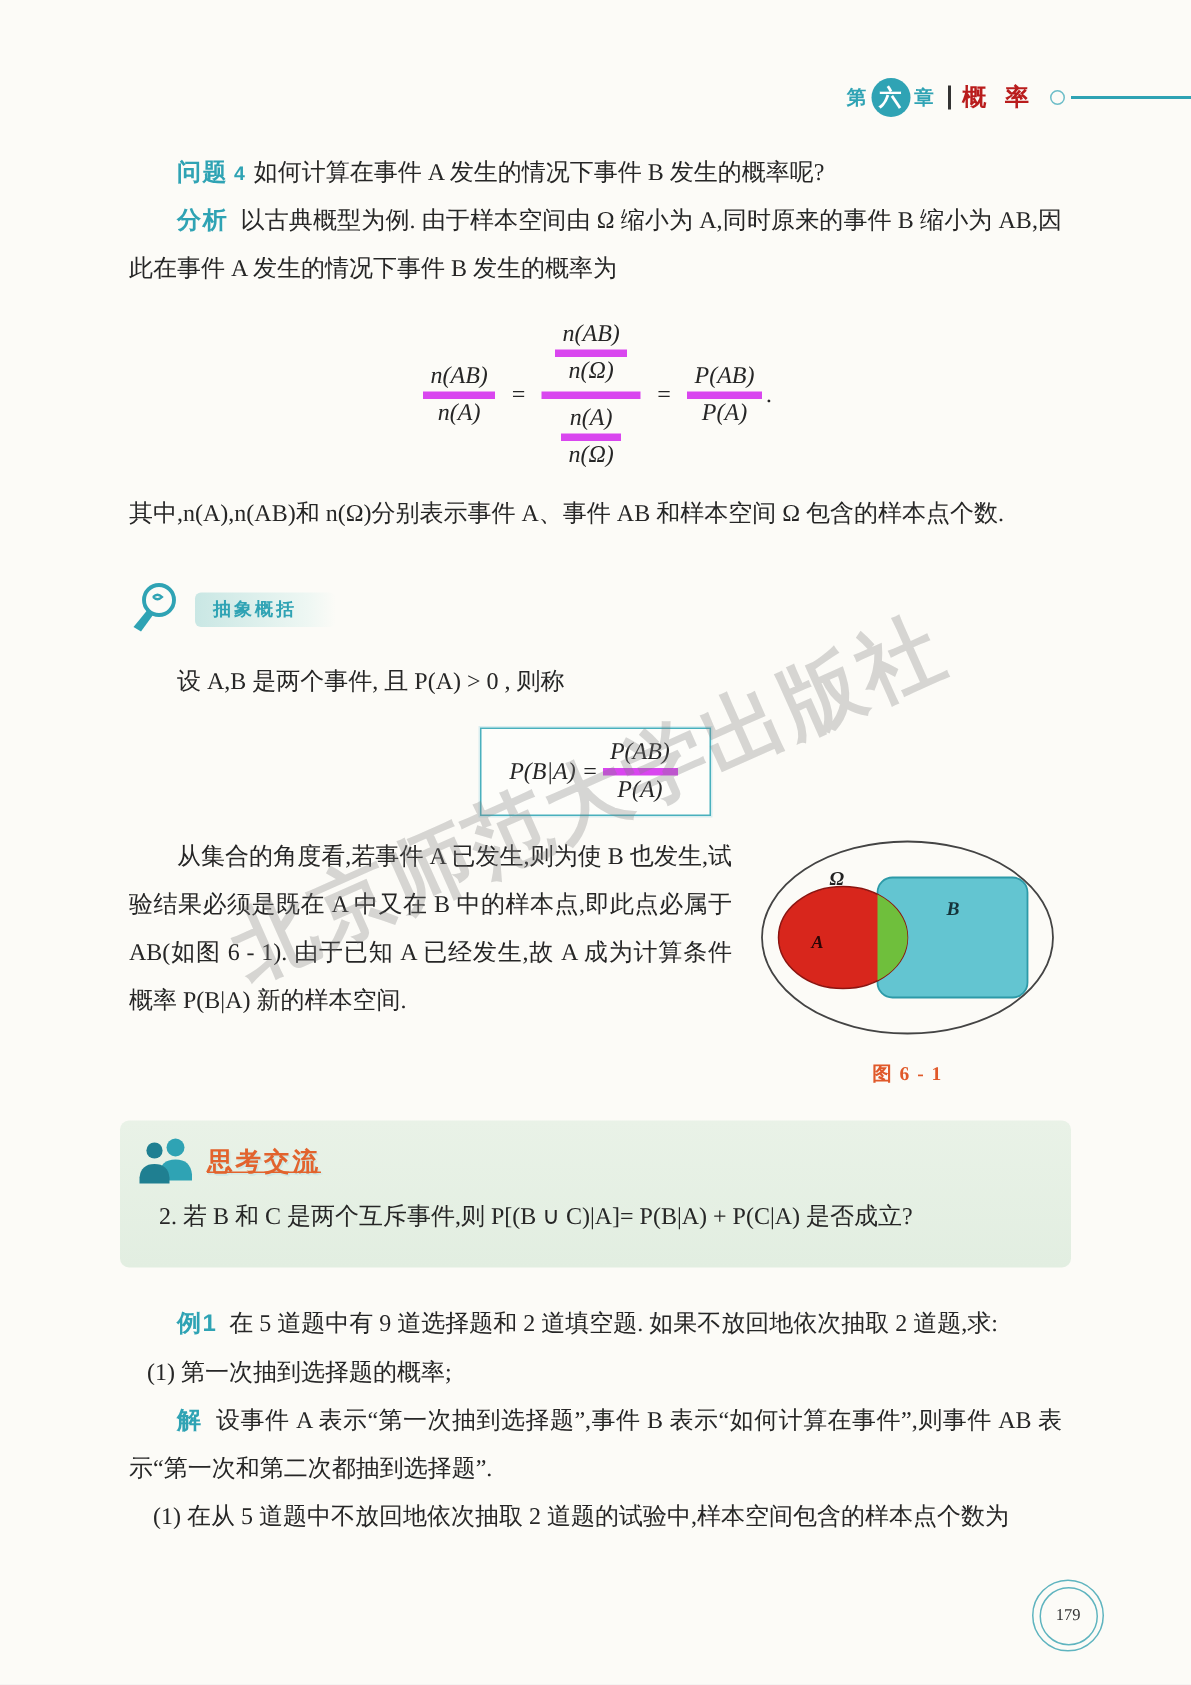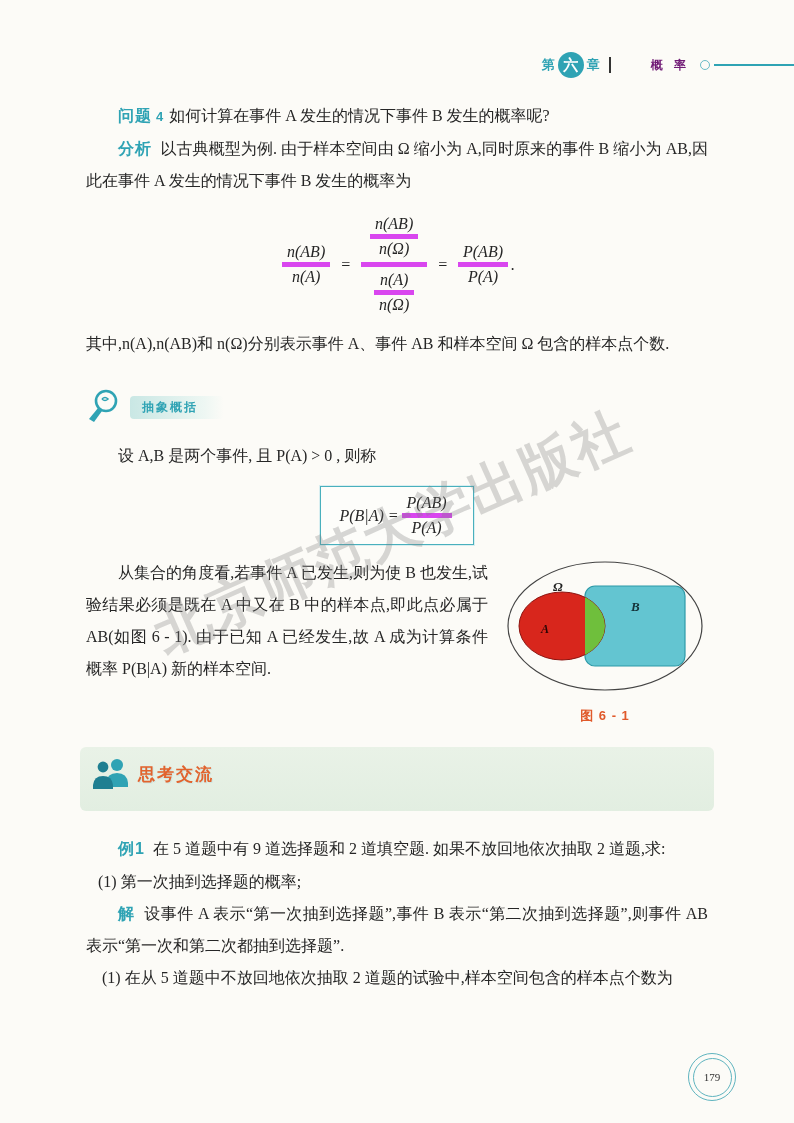--- a/index.html
+++ b/index.html
@@ -7,21 +7,21 @@
   .page{position:relative;width:794px;height:1123px;background:#fcfbf7;overflow:hidden;
         font-family:"Liberation Serif",serif;color:#262626;font-size:16px;}
 
   
   .header{position:absolute;top:52px;left:0;right:0;display:flex;align-items:center;
           justify-content:flex-end;font-family:"Liberation Sans",sans-serif;}
   .ch-pre,.ch-suf{color:#2fa3b4;font-size:13px;font-weight:bold;margin:0 3px;}
   .ch-circle{display:inline-flex;width:26px;height:26px;border-radius:50%;background:#2fa3b4;
              color:#fff;font-size:15px;font-weight:bold;align-items:center;justify-content:center;}
   .ch-div{width:2px;height:16px;background:#333;margin:0 8px 0 6px;}
-  .ch-title{color:#701a75;font-size:12px;font-weight:bold;letter-spacing:4px;margin-left:32px;}
+  .ch-title{color:#b91c1c;font-size:16px;font-weight:bold;letter-spacing:4px;}
   .ch-flourish{width:8px;height:8px;border:1px solid #2fa3b4;border-radius:50%;margin-left:10px;opacity:.7;}
   .ch-line{width:80px;height:2px;background:#2fa3b4;margin-left:4px;}
 
   
   .content{position:absolute;left:86px;top:100px;width:622px;}
   .para{margin:0;line-height:32px;text-align:justify;}
   .indent{text-indent:2em;}
   .indent1{text-indent:1em;}
   .lbl{font-family:"Liberation Sans",sans-serif;font-weight:bold;color:#2fa3b4;letter-spacing:1px;}
   .badge{font-family:"Liberation Sans",sans-serif;font-weight:bold;color:#2fa3b4;font-size:13px;margin:0 6px 0 4px;}
@@ -45,29 +45,29 @@
 
   
   .sec-abstract{display:flex;align-items:center;margin:26px 0 12px -4px;}
   .sec-abstract .title{font-family:"Liberation Sans",sans-serif;font-weight:bold;color:#2fa3b4;
       font-size:12px;letter-spacing:2px;padding:3px 26px 3px 12px;border-radius:4px;
       background:linear-gradient(90deg,#c9e7e4 0%,#eef7f3 80%,rgba(238,247,243,0) 100%);}
   .icon-bulb{margin-right:6px;}
 
   
   .figwrap{float:right;width:206px;margin:2px 0 4px 14px;text-align:center;}
-  .figcaption{color:#e0592a;font-family:Liberation Sans, sans-serif;font-size:13px;
+  .figcaption{color:#e0592a;font-family:Liberation Serif, serif;font-size:13px;
               font-weight:bold;margin-top:6px;letter-spacing:1px;}
 
   
   .sec-think{background:linear-gradient(180deg,#e9f2e7 0%,#e2eee1 100%);border-radius:6px;
              margin:18px -6px 0 -6px;padding:10px 14px 16px 10px;}
   .think-head{display:flex;align-items:center;margin-bottom:4px;}
   .think-title{font-family:"Liberation Sans",sans-serif;font-weight:bold;font-size:17px;
-               color:#e2632d;letter-spacing:2px;margin-left:6px;text-shadow:1px 1px 0 #cfe8e4;}
+               color:#e2632d;letter-spacing:2px;margin-left:6px;text-shadow:1px 1px 0 #cfe8e4;text-decoration:underline;}
   .think-item{line-height:34px;text-indent:1em;margin:0;}
 
   
   .example{margin-top:22px;}
   .ex-q{line-height:33px;margin:0;text-indent:.75em;}
 
   
   .watermark{position:absolute;left:158px;top:600px;font-size:55px;font-weight:bold;
              font-family:"Liberation Sans",sans-serif;color:rgba(125,125,125,0.30);
              letter-spacing:2px;white-space:nowrap;transform:rotate(-24deg);
@@ -176,26 +176,27 @@
     <div class="sec-think">
       <div class="think-head">
         <svg width="42" height="34" viewBox="0 0 42 34">
           <circle cx="27" cy="8" r="6" fill="#2fa3b4"></circle>
           <path d="M16 26 q1 -10 11 -10 q10 0 11 10 l0 4 l-22 0 Z" fill="#2fa3b4"></path>
           <circle cx="13" cy="10" r="5.4" fill="#1f7f91"></circle>
           <path d="M3 28 q1 -9 10 -9 q9 0 10 9 l0 4 l-20 0 Z" fill="#1f7f91"></path>
         </svg>
         <span class="think-title">思考交流</span>
       </div>
+      <p class="para think-item">2. 若 B 和 C 是两个互斥事件,则 P[(B ∪ C)|A]= P(B|A) + P(C|A) 是否成立?</p>
     </div>
 
     <div class="example">
       <p class="para indent"><span class="lbl">例1</span>&nbsp;&nbsp;<span>在 5 道题中有 9 道选择题和 2 道填空题. 如果不放回地依次抽取 2 道题,求:</span></p>
       <p class="para ex-q">(1) 第一次抽到选择题的概率;</p>
-      <p class="para indent"><span class="lbl">解</span>&nbsp;&nbsp;<span>设事件 A 表示“第一次抽到选择题”,事件 B 表示“第二次抽到选择题”,则事件 AB 表示“第一次和第二次都抽到选择题”.</span></p>
+      <p class="para indent"><span class="lbl">解</span>&nbsp;&nbsp;<span>设事件 A 表示“第一次抽到选择题”,事件 B 表示“如何计算在事件”,则事件 AB 表示“第一次和第二次都抽到选择题”.</span></p>
       <p class="para indent1">(1) 在从 5 道题中不放回地依次抽取 2 道题的试验中,样本空间包含的样本点个数为</p>
 
     </div>
   </div>
 
   <div class="watermark">北京师范大学出版社</div>
 
   <div class="pagenum">
     <div class="inner">179</div>
   </div>

